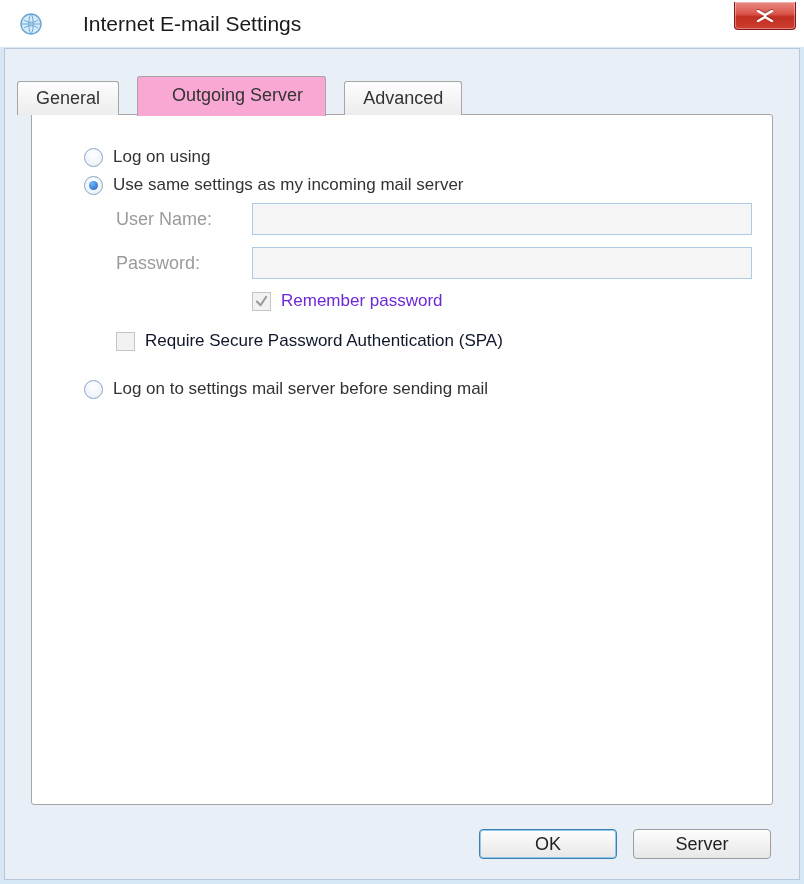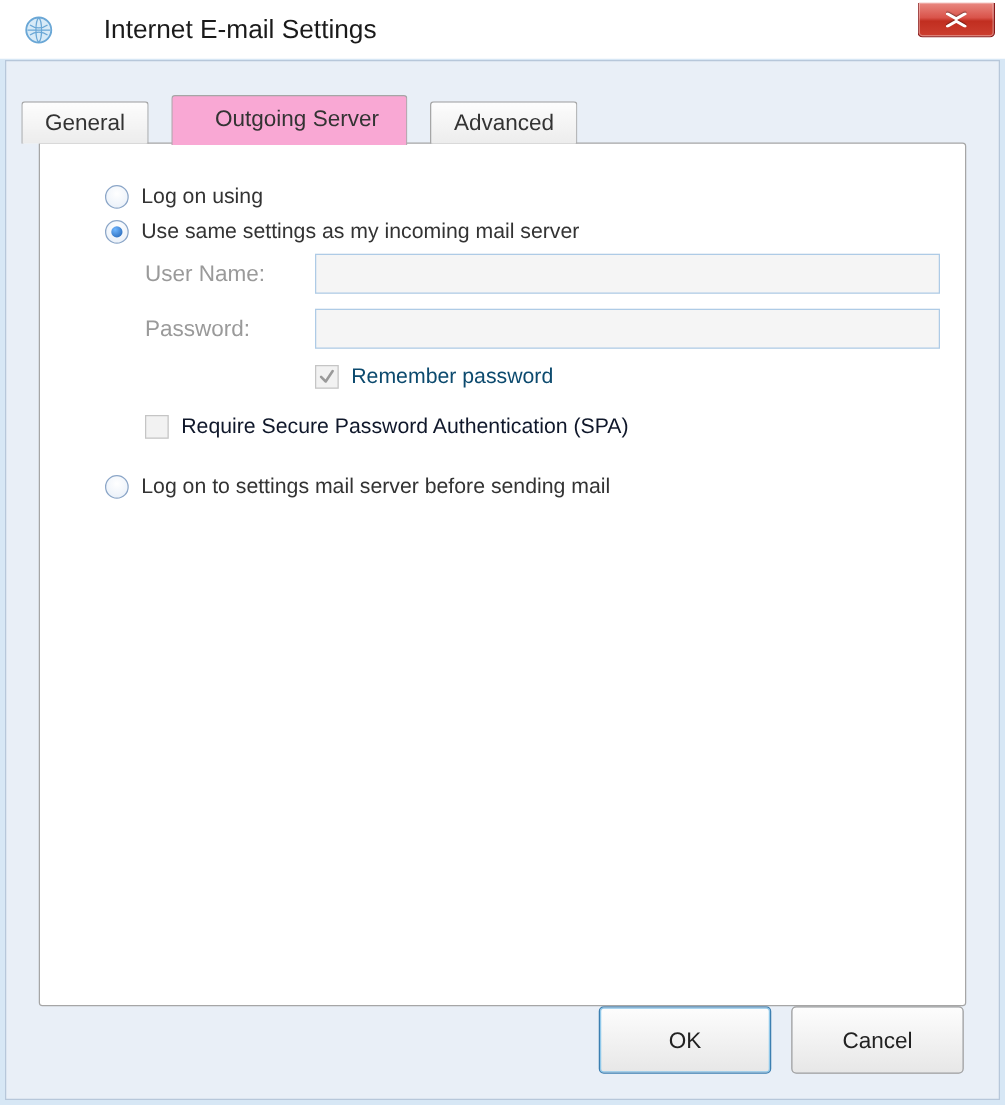--- a/index.html
+++ b/index.html
@@ -165,35 +165,35 @@
     font-size: 18px;
   }
   .text-input {
     flex: 1;
     height: 32px;
     border: 1px solid #aecbe6;
     background: #f5f5f5;
     padding: 0 6px;
     font-size: 16px;
   }
-  .remember-row { margin-left: 136px; display:flex; align-items:center; color:#0c4a6e; margin-top:2px; margin-bottom:10px;}
+  .remember-row { margin-left: 136px; display:flex; align-items:center; color:#6d28d9; margin-top:2px; margin-bottom:10px;}
   .spa-row { display:flex; align-items:center; color:#0f172a; margin-top:20px;}
 
   .last-opt { margin-top: 28px; }
 
   .buttons {
     position: absolute;
     right: 28px;
     bottom: 20px;
     display: flex;
     gap: 16px;
   }
   .btn {
     width: 138px;
-    height: 54px;
+    height: 30px;
     border: 1px solid #9c9c9c;
     border-radius: 4px;
     background: linear-gradient(to bottom,#fdfdfd,#e7e7e7);
     font-size: 18px;
     color: #222;
     cursor: pointer;
     display:flex;align-items:center;justify-content:center;
   }
   .btn.primary {
     border: 1px solid #3c7fb1;
@@ -272,17 +272,17 @@
         <div class="row opt-row last-opt">
           <span class="radio"></span>
           <span>Log on to settings mail server before sending mail</span>
         </div>
       </div>
 
     </div>
 
     <div class="buttons">
       <div class="btn primary">OK</div>
-      <div class="btn">Cancel</div>
+      <div class="btn">Server</div>
     </div>
 
   </div>
 </div>
 
 </body></html>

